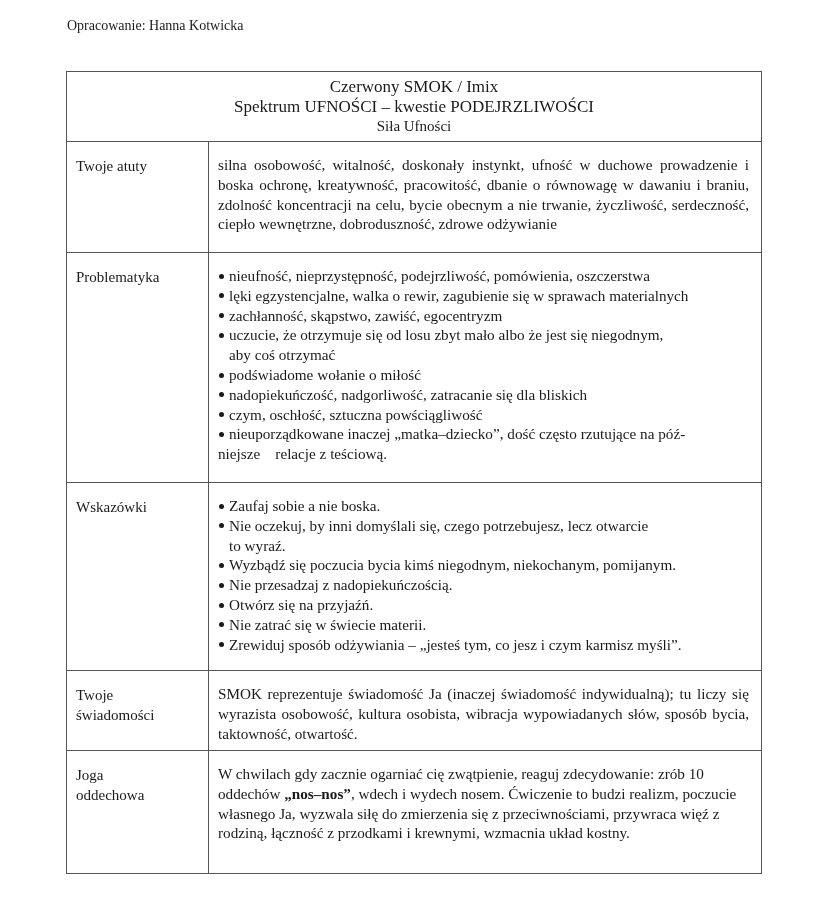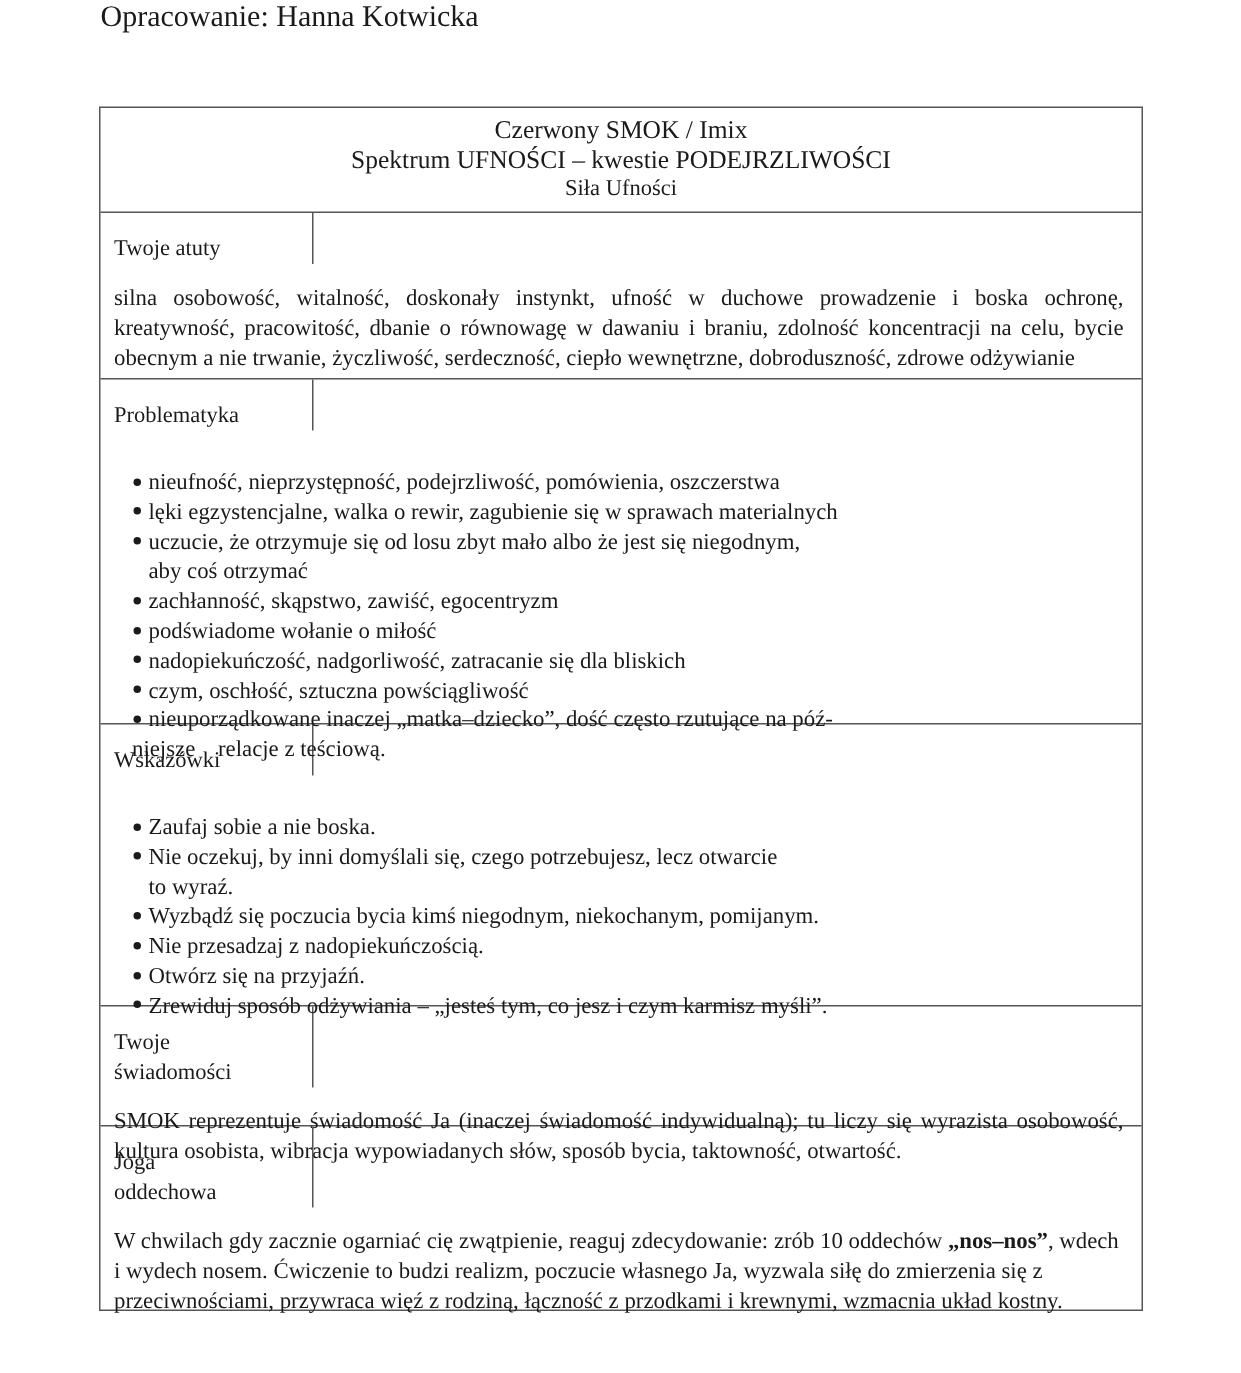--- a/index.html
+++ b/index.html
@@ -1,30 +1,30 @@
 <!DOCTYPE html>
 <html><head>
 <meta charset="utf-8">
 <style>
   html, body { margin:0; padding:0; background:#ffffff; }
   body { width:827px; height:915px; position:relative; overflow:hidden;
          font-family:"Liberation Serif", "DejaVu Serif", serif; color:#1a1a1a; }
-  .author { position:absolute; left:67px; top:0; font-size:20px; }
+  .author { position:absolute; left:67px; top:18px; font-size:14px; }
   .tbl { position:absolute; left:66px; top:71px; width:696px; border:1.5px solid #555;
          box-sizing:border-box; }
   .hdr { height:70px; border-bottom:1.5px solid #555; text-align:center; box-sizing:border-box;
          padding-top:5px; font-size:17px; line-height:20px; }
   .hdr .sub { font-size:15px; line-height:19px; }
-  .row { display:flex; border-bottom:1.5px solid #555; box-sizing:border-box;flex-direction:column; }
+  .row { display:flex; border-bottom:1.5px solid #555; box-sizing:border-box; }
   .row:last-child { border-bottom:none; }
   .lab { width:142px; border-right:1.5px solid #555; box-sizing:border-box;
          padding:14px 0 0 9px; font-size:15px; line-height:20px; }
   .cnt { flex:1; padding:13px 12px 0 9px; font-size:15.2px; line-height:19.8px; box-sizing:border-box; }
   .just { text-align:justify; }
-  ul.bul { list-style:none; margin:12px; padding:0; }
+  ul.bul { list-style:none; margin:0; padding:0; }
   ul.bul li { position:relative; padding-left:0; }
   ul.bul li .dot { display:inline-block; width:5px; height:5px; border-radius:50%; background:#1a1a1a;
                    vertical-align:middle; margin:0 5px 3px 1px; }
   .cont { padding-left:11px; display:block; }
   b { font-weight:bold; }
 </style>
 </head>
 <body>
 
 <div class="author">Opracowanie: Hanna Kotwicka</div>
@@ -40,39 +40,40 @@
     <div class="lab">Twoje atuty</div>
     <div class="cnt just">silna osobowość, witalność, doskonały instynkt, ufność w duchowe prowadzenie i boska ochronę, kreatywność, pracowitość, dbanie o równowagę w dawaniu i braniu, zdolność koncentracji na celu, bycie obecnym a nie trwanie, życzliwość, serdeczność, ciepło wewnętrzne, dobroduszność, zdrowe odżywianie</div>
   </div>
 
   <div class="row" style="height:230px">
     <div class="lab">Problematyka</div>
     <div class="cnt">
       <ul class="bul">
         <li><span class="dot"></span><span>nieufność, nieprzystępność, podejrzliwość, pomówienia, oszczerstwa</span></li>
         <li><span class="dot"></span><span>lęki egzystencjalne, walka o rewir, zagubienie się w sprawach materialnych</span></li>
+        <li><span class="dot"></span><span>zachłanność, skąpstwo, zawiść, egocentryzm</span></li>
         <li><span class="dot"></span><span>uczucie, że otrzymuje się od losu zbyt mało albo że jest się niegodnym,</span><span class="cont">aby coś otrzymać</span></li>
-        <li><span class="dot"></span><span>zachłanność, skąpstwo, zawiść, egocentryzm</span></li>
         <li><span class="dot"></span><span>podświadome wołanie o miłość</span></li>
         <li><span class="dot"></span><span>nadopiekuńczość, nadgorliwość, zatracanie się dla bliskich</span></li>
         <li><span class="dot"></span><span>czym, oschłość, sztuczna powściągliwość</span></li>
         <li><span class="dot"></span><span>nieuporządkowane inaczej „matka–dziecko”, dość często rzutujące na póź-</span><span style="display:block; white-space:pre">niejsze    relacje z teściową.</span></li>
       </ul>
     </div>
   </div>
 
   <div class="row" style="height:188px">
     <div class="lab">Wskazówki</div>
     <div class="cnt">
       <ul class="bul">
         <li><span class="dot"></span><span>Zaufaj sobie a nie boska.</span></li>
         <li><span class="dot"></span><span>Nie oczekuj, by inni domyślali się, czego potrzebujesz, lecz otwarcie</span><span class="cont">to wyraź.</span></li>
         <li><span class="dot"></span><span>Wyzbądź się poczucia bycia kimś niegodnym, niekochanym, pomijanym.</span></li>
         <li><span class="dot"></span><span>Nie przesadzaj z nadopiekuńczością.</span></li>
         <li><span class="dot"></span><span>Otwórz się na przyjaźń.</span></li>
+        <li><span class="dot"></span><span>Nie zatrać się w świecie materii.</span></li>
         <li><span class="dot"></span><span>Zrewiduj sposób odżywiania – „jesteś tym, co jesz i czym karmisz myśli”.</span></li>
       </ul>
     </div>
   </div>
 
   <div class="row" style="height:80px">
     <div class="lab">
       <div>Twoje</div>
       <div>świadomości</div>
     </div>

